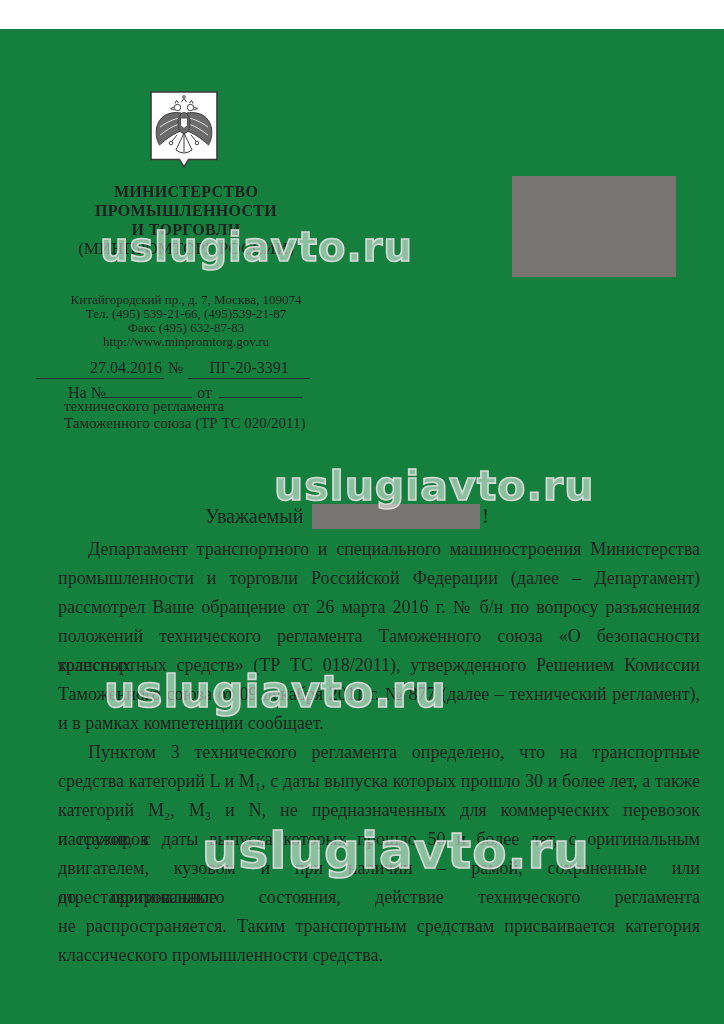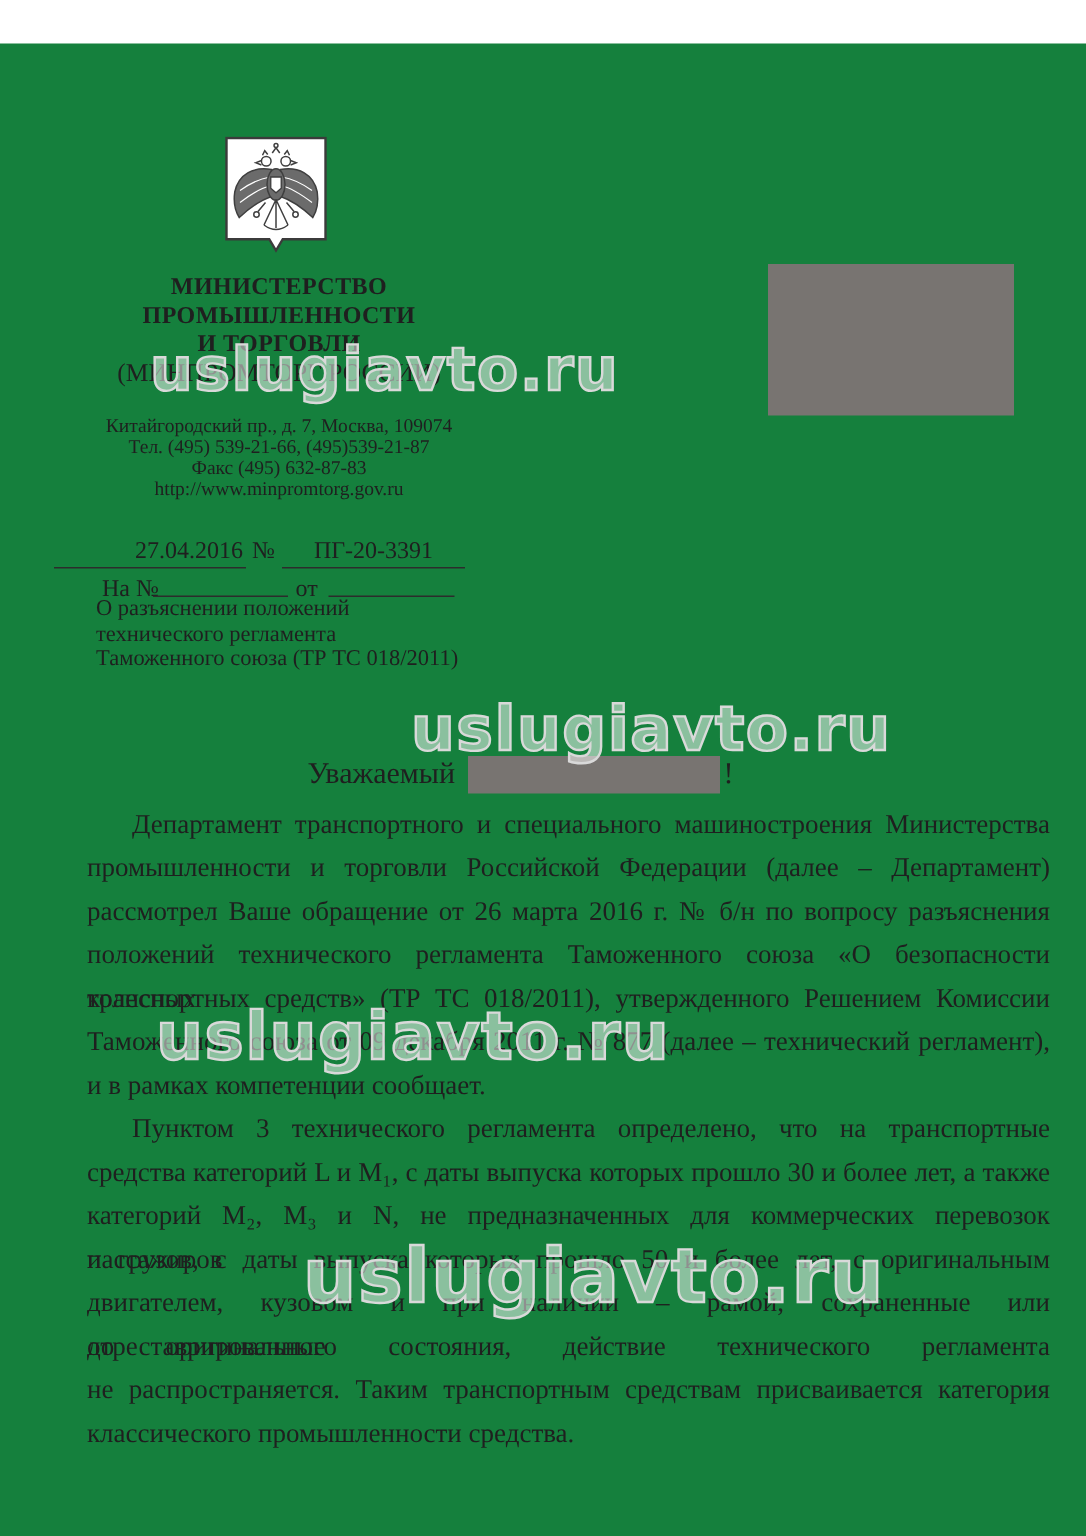--- a/index.html
+++ b/index.html
@@ -12,21 +12,21 @@
 
   
   .emblem { position:absolute; left:150px; top:62px; }
   .org {
     position:absolute; left:46px; top:153px; width:280px;
     text-align:center; font-weight:bold; font-size:16px; line-height:19px;
     letter-spacing:0.3px;
   }
   .org .org-line:last-child { font-weight:normal; font-size:17px; letter-spacing:0; }
   .addr {
-    position:absolute; left:41px; top:248px; width:290px;
+    position:absolute; left:41px; top:264px; width:290px;
     text-align:center; font-size:13px; line-height:14px;
   }
 
   
   .ref-date-row { position:absolute; left:0; top:330px; width:724px; height:24px; font-size:16px; }
   .ref-date-row .date   { position:absolute; left:38px;  top:0; width:124px; text-align:right; }
   .ref-date-row .u1     { position:absolute; left:36px;  top:19px; width:128px; border-bottom:1.5px solid #2c2c2c; }
   .ref-date-row .nsign  { position:absolute; left:168px; top:0; }
   .ref-date-row .number { position:absolute; left:190px; top:0; width:118px; text-align:center; }
   .ref-date-row .u2     { position:absolute; left:188px; top:19px; width:122px; border-bottom:1.5px solid #2c2c2c; }
@@ -124,23 +124,22 @@
   </div>
 
   <div class="ref-onno-row">
     <span class="onno">На №</span>
     <span class="u3"></span>
     <span class="ot">от</span>
     <span class="u4"></span>
   </div>
 
   <div class="subject">
-      <div class="subject-line">О разъяснении положений</div>
       <div class="subject-line">технического регламента</div>
-      <div class="subject-line">Таможенного союза (ТР ТС 018/2011)</div>
+      <div class="subject-line">Таможенного союза (ТР ТС 020/2011)</div>
     </div>
 
   <div class="greeting">
     <span class="greet-prefix">Уважаемый</span>
     <span class="redaction-inline"></span>
     <span class="greet-suffix">!</span>
   </div>
 
   <div class="body-text">
     <div class="para">

